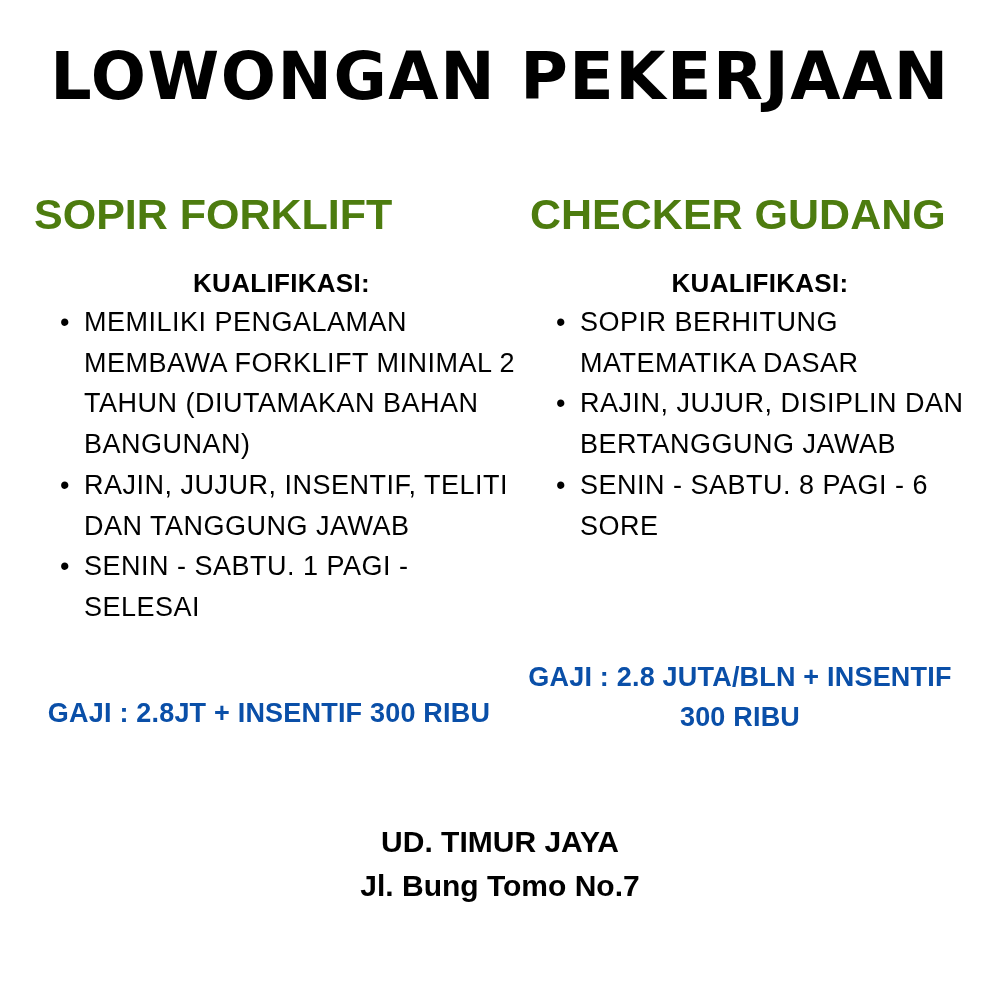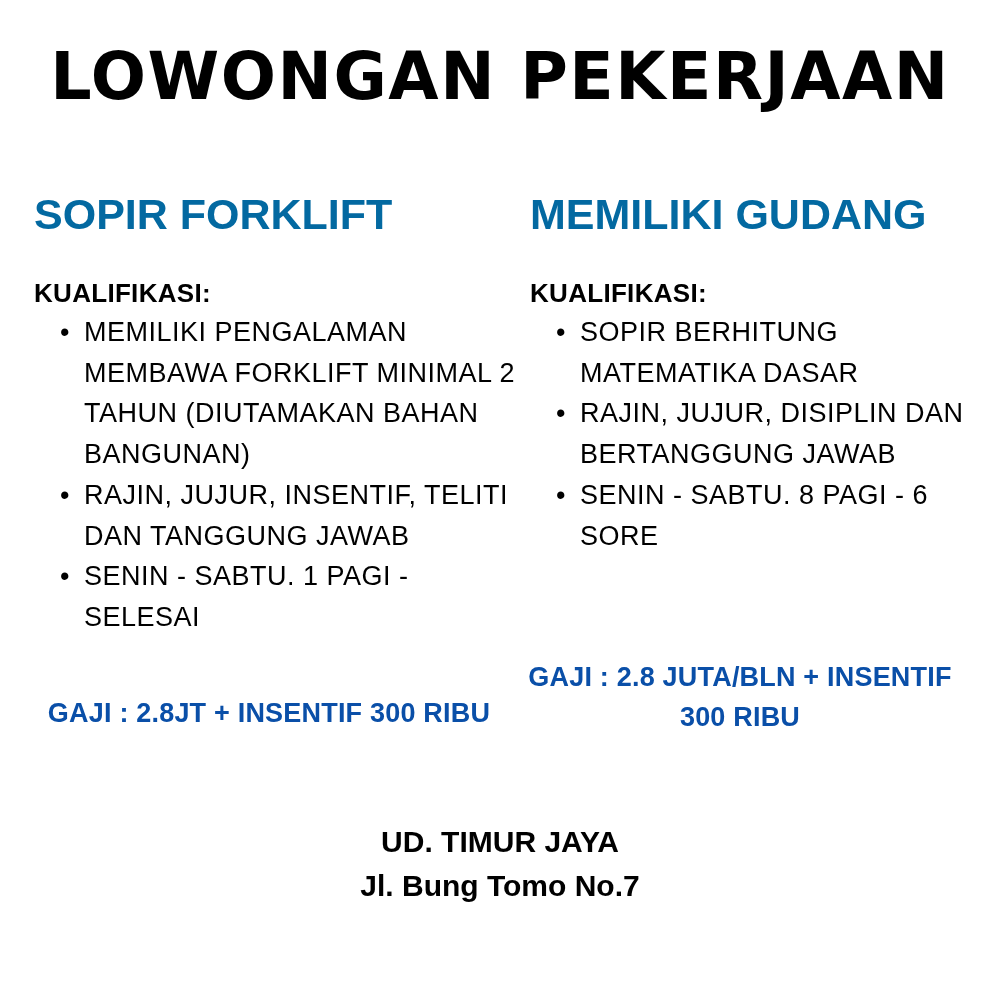--- a/index.html
+++ b/index.html
@@ -1,22 +1,22 @@
 <!DOCTYPE html>
 <html><head>
 <meta charset="utf-8">
 <style>
   html, body { margin: 0; padding: 0; background: #ffffff; }
   body { width: 1000px; height: 1000px; position: relative; overflow: hidden; font-family: "Liberation Sans", sans-serif; color: #000; }
   .title { position: absolute; top: 44px; left: 0; width: 1000px; text-align: center; font-size: 65px; font-weight: 700; letter-spacing: 1.5px; line-height: 66px; font-family: "DejaVu Sans", sans-serif; transform: scaleX(1.0); }
   .col { position: absolute; top: 186px; }
   .col-left { left: 34px; width: 495px; }
   .col-right { left: 530px; width: 460px; }
-  .job-title { color: #0369a1; font-size: 43px; font-weight: 700; line-height: 56px; margin: 0; white-space: nowrap; font-family: "Liberation Sans", sans-serif; }
-  .qual-label { font-size: 26px; font-weight: 700; margin-top: 32px; line-height: 38px; letter-spacing: 0.3px; }
+  .job-title { color: #4d7c0f; font-size: 43px; font-weight: 700; line-height: 56px; margin: 0; white-space: nowrap; font-family: "Liberation Sans", sans-serif; }
+  .qual-label { font-size: 26px; font-weight: 700; margin-top: 22px; line-height: 38px; letter-spacing: 0.3px; text-align: center; }
   ul.reqs { list-style: none; margin: 0; padding: 0 0 0 22px; }
   ul.reqs li { position: relative; padding-left: 28px; font-size: 27px; line-height: 40.7px; letter-spacing: 0.5px; }
   ul.reqs li .bullet { position: absolute; left: 4px; top: 0; }
   .salary { position: absolute; top: 657px; text-align: center; color: #0a4fa8; font-size: 27px; font-weight: 700; line-height: 40px; letter-spacing: 0.2px; }
   .salary-left { left: 34px; width: 470px; margin-top: 36px; }
   .salary-right { left: 510px; width: 460px; }
   .footer { position: absolute; top: 820px; left: 0; width: 1000px; text-align: center; font-size: 30px; font-weight: 700; line-height: 44px; }
 </style>
 </head>
 <body>
@@ -27,21 +27,21 @@
   <h2 class="job-title">SOPIR FORKLIFT</h2>
   <div class="qual-label">KUALIFIKASI:</div>
   <ul class="reqs">
     <li><span class="bullet">•</span><span>MEMILIKI PENGALAMAN MEMBAWA FORKLIFT MINIMAL 2 TAHUN (DIUTAMAKAN BAHAN BANGUNAN)</span></li>
     <li><span class="bullet">•</span><span>RAJIN, JUJUR, INSENTIF, TELITI DAN TANGGUNG JAWAB</span></li>
     <li><span class="bullet">•</span><span>SENIN - SABTU. 1 PAGI - SELESAI</span></li>
   </ul>
 </div>
 
 <div class="col col-right">
-  <h2 class="job-title">MEMILIKI GUDANG</h2>
+  <h2 class="job-title">CHECKER GUDANG</h2>
   <div class="qual-label">KUALIFIKASI:</div>
   <ul class="reqs">
     <li><span class="bullet">•</span><span>SOPIR BERHITUNG MATEMATIKA DASAR</span></li>
     <li><span class="bullet">•</span><span>RAJIN, JUJUR, DISIPLIN DAN BERTANGGUNG JAWAB</span></li>
     <li><span class="bullet">•</span><span>SENIN - SABTU. 8 PAGI - 6 SORE</span></li>
   </ul>
 </div>
 
 <div class="salary salary-left">GAJI : 2.8JT + INSENTIF 300 RIBU</div>
 <div class="salary salary-right">GAJI : 2.8 JUTA/BLN + INSENTIF 300 RIBU</div>

